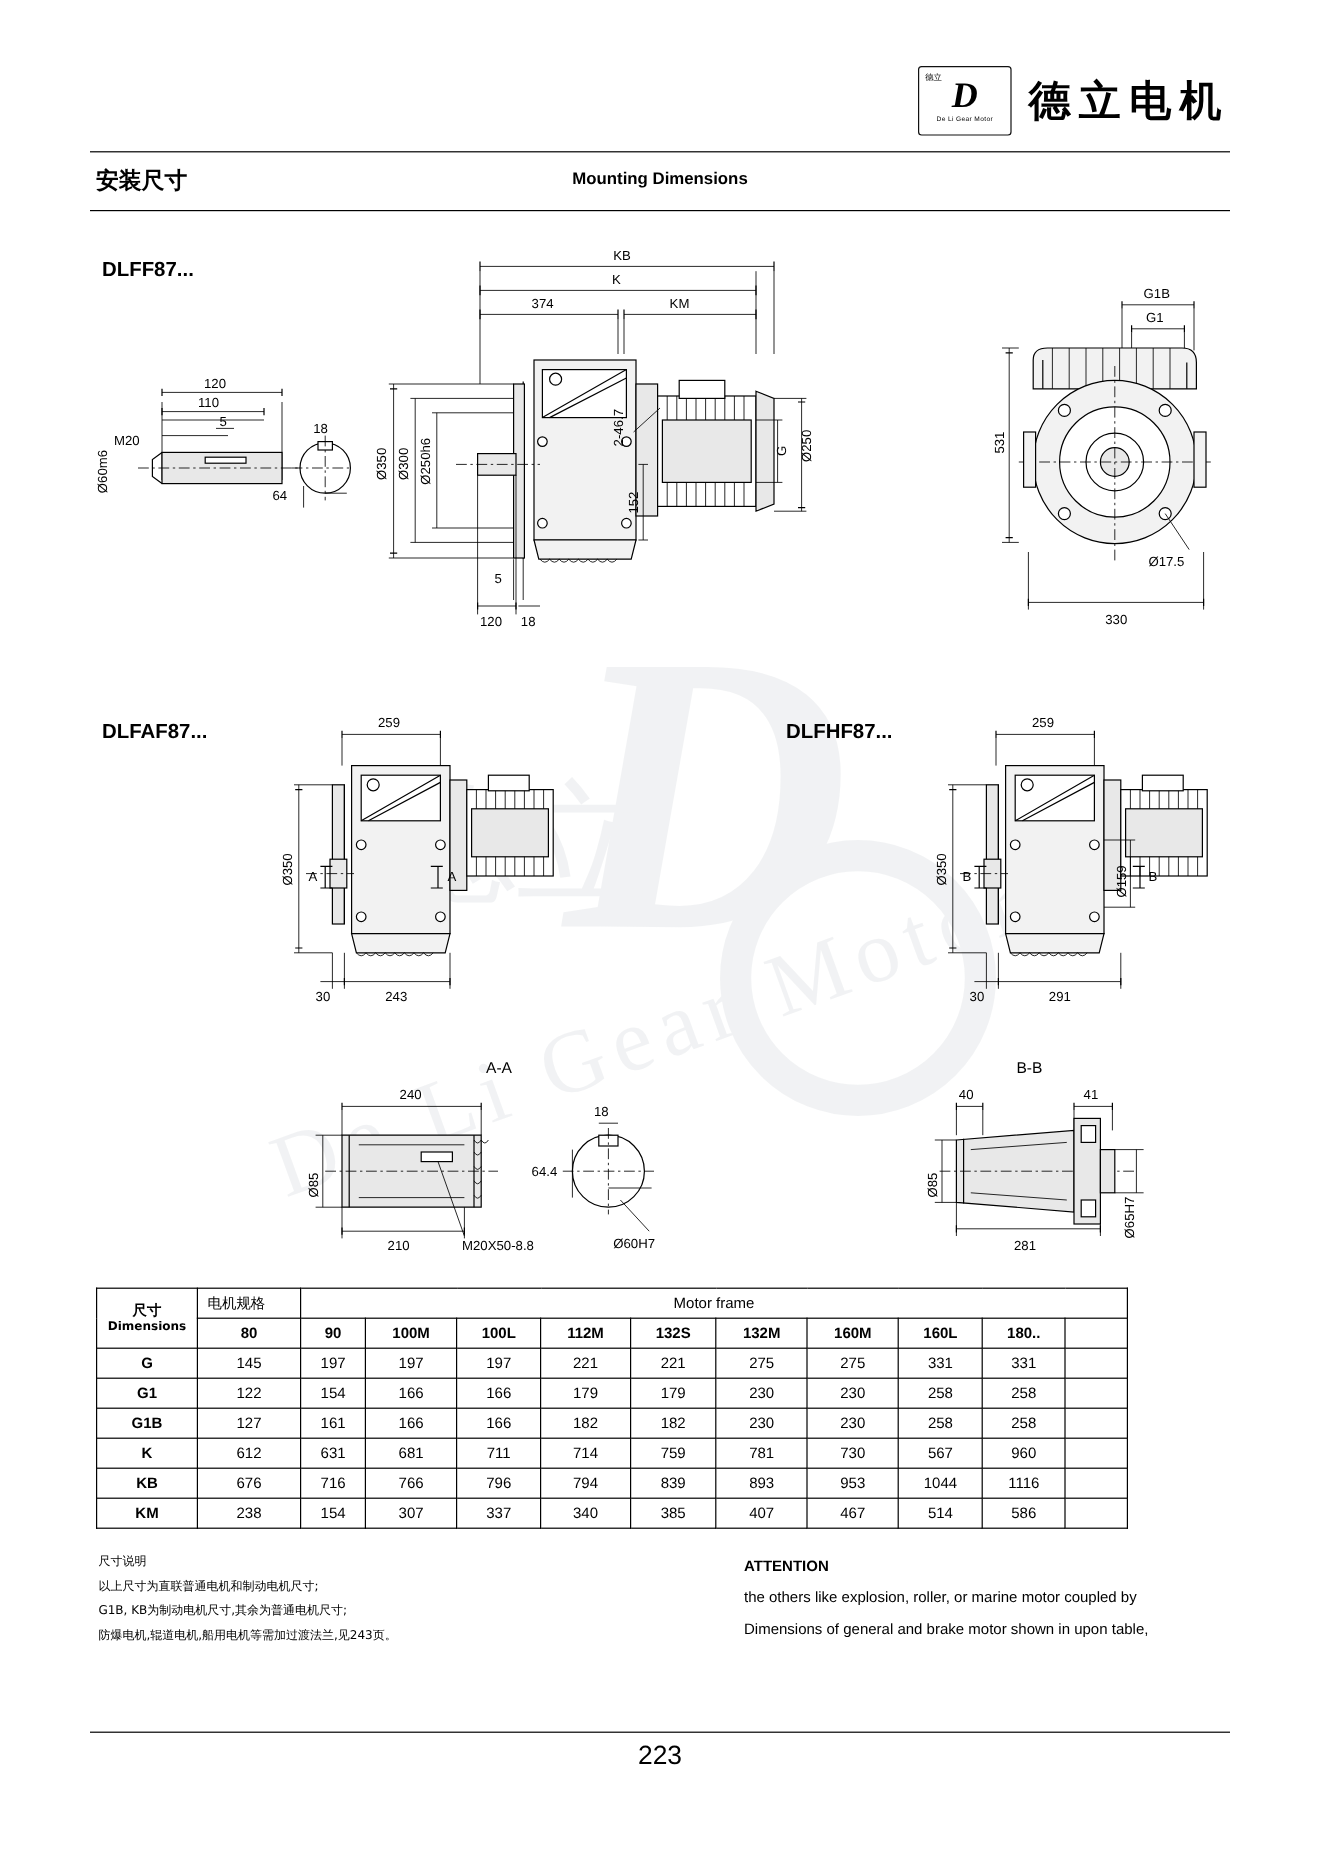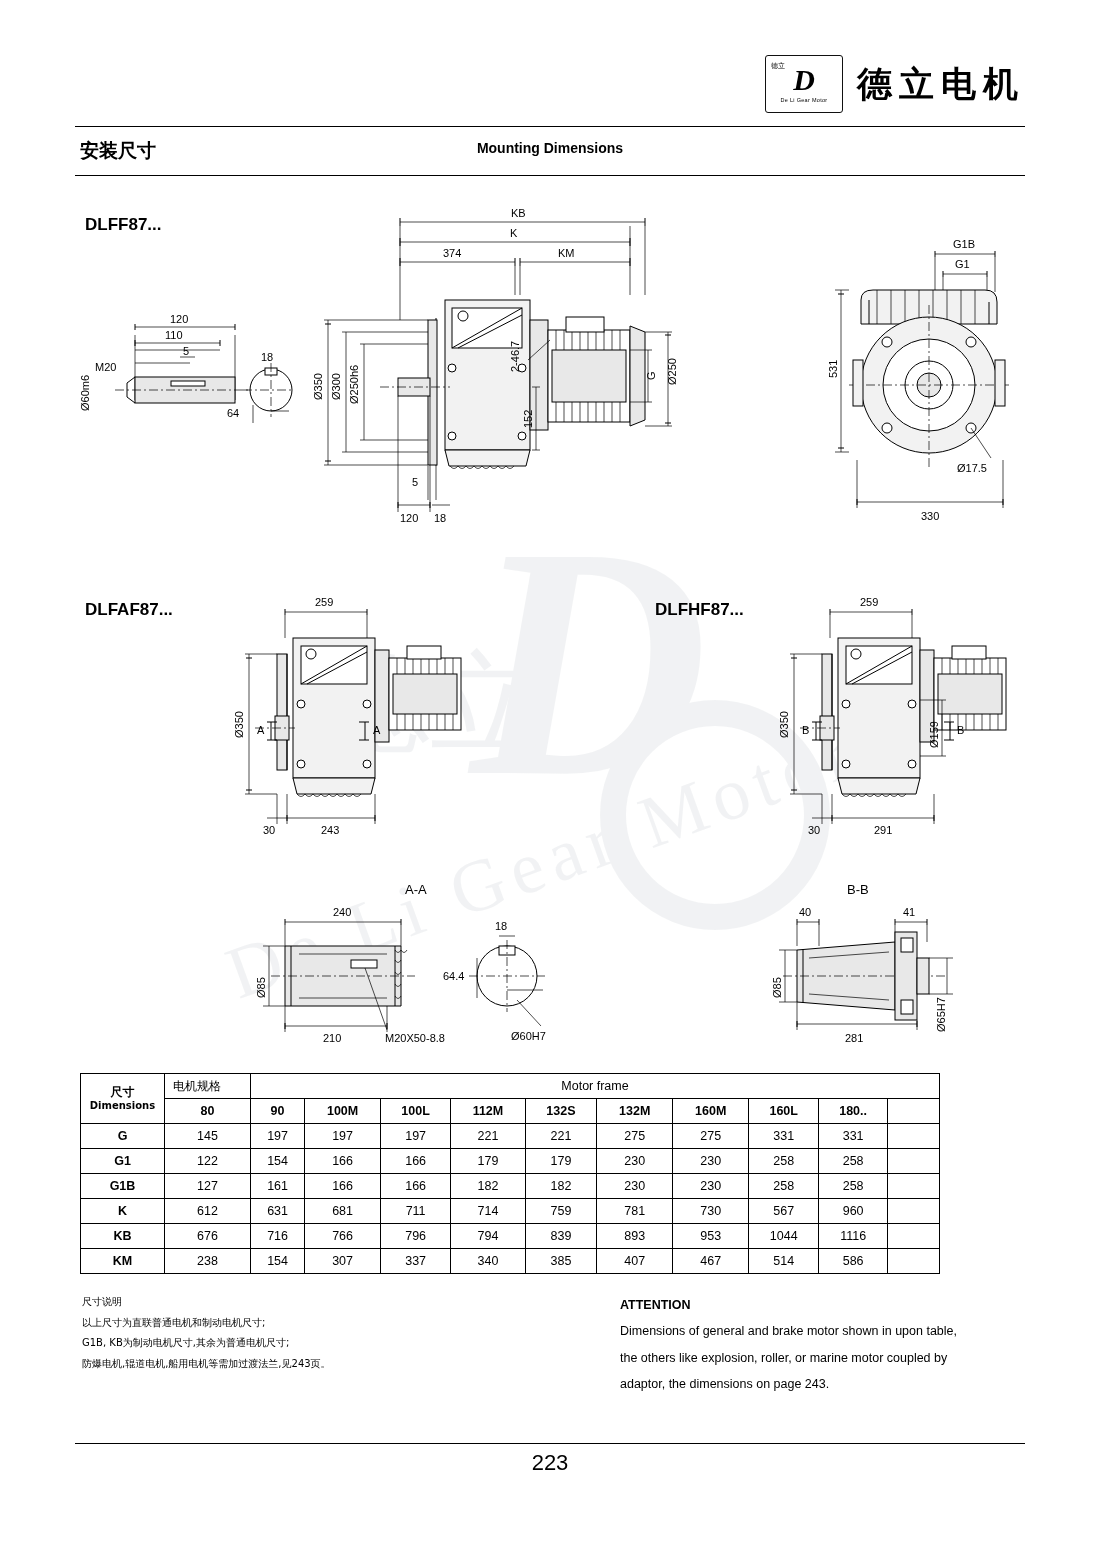--- a/index.html
+++ b/index.html
@@ -631,21 +631,20 @@
 
   <div class="notes-left">
     <div>尺寸说明</div>
     <div>以上尺寸为直联普通电机和制动电机尺寸;</div>
     <div>G1B, KB为制动电机尺寸,其余为普通电机尺寸;</div>
     <div>防爆电机,辊道电机,船用电机等需加过渡法兰,见243页。</div>
   </div>
 
   <div class="notes-right">
     <div class="hdr">ATTENTION</div>
+    <div>the others like explosion, roller, or marine motor coupled by</div>
     <div>Dimensions of general and brake motor shown in upon table,</div>
-    <div>the others like explosion, roller, or marine motor coupled by</div>
-    <div>adaptor, the dimensions on page 243.</div>
   </div>
 
   <div class="rule" id="rule-bottom"></div>
   <div class="page-no">223</div>
 
 </div>
 
 </body></html>

